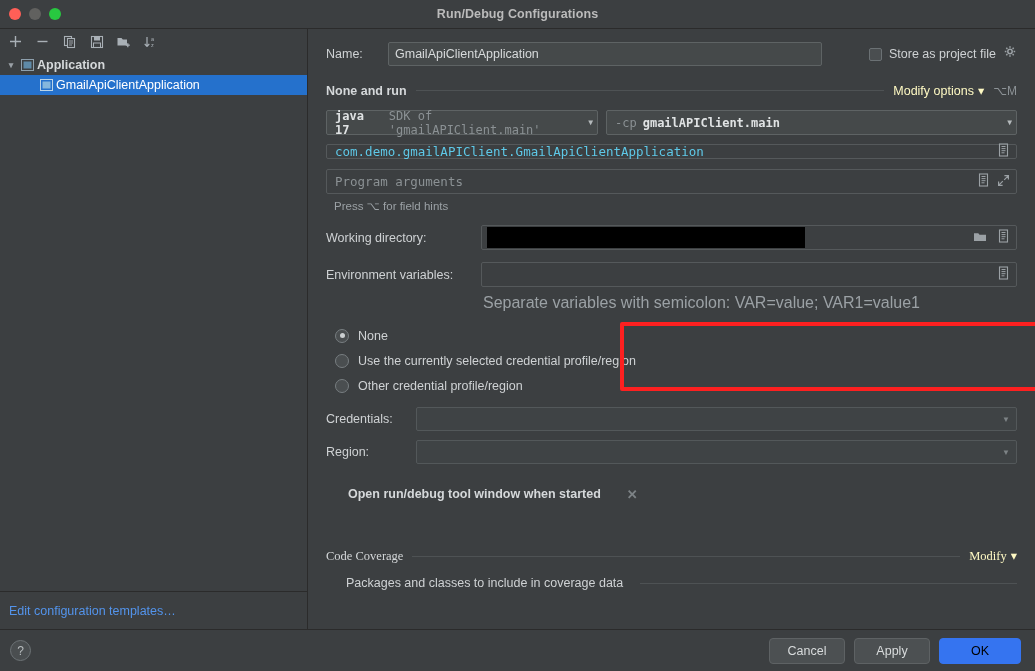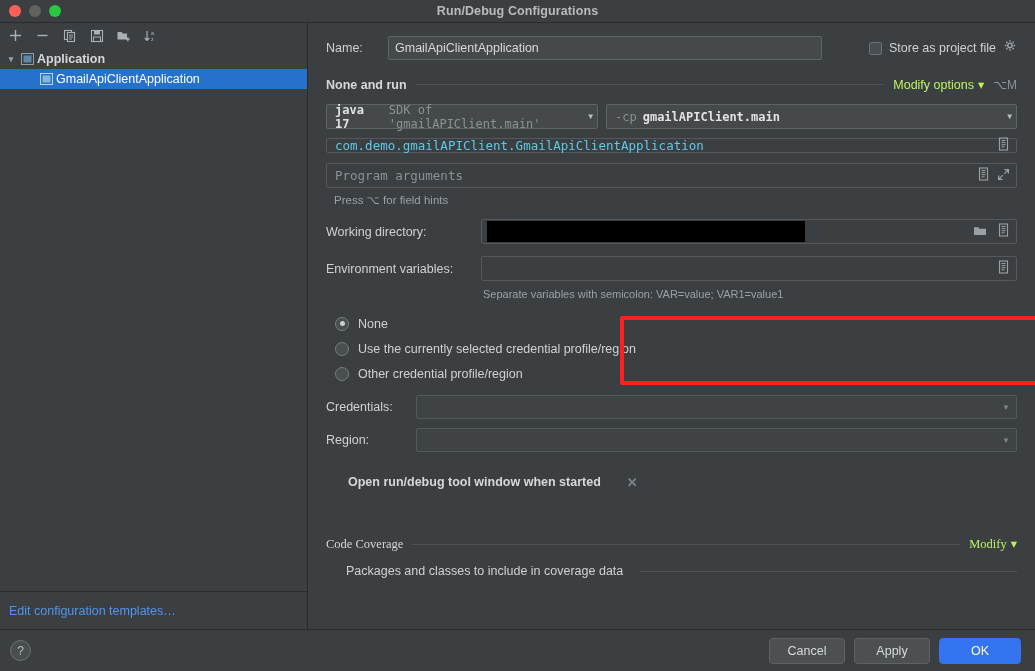--- a/index.html
+++ b/index.html
@@ -12,21 +12,21 @@
   }
   .window {
     position: relative;
     width: 1035px; height: 671px;
     background: #3c3f41;
     display: flex; flex-direction: column;
   }
 
   
   .titlebar {
-    height: 23px; min-height: 23px;
+    height: 29px; min-height: 23px;
     background: #3c3f41;
     display: flex; align-items: center;
     position: relative;
     border-bottom: 1px solid #2b2b2b;
   }
   .traffic { display: flex; gap: 8px; padding-left: 9px; align-items: center; }
   .dot { width: 12px; height: 12px; border-radius: 50%; }
   .dot.red { background: #ff5f57; }
   .dot.yellow { background: #61615f; }
   .dot.green { background: #28c840; }
@@ -92,21 +92,21 @@
   .storewrap { margin-left: auto; display: flex; align-items: center; gap: 7px; }
   .cbox {
     width: 13px; height: 13px; border: 1px solid #6b7174;
     background: #4a4e50; border-radius: 2px;
   }
 
   
   .sechead { display: flex; align-items: center; margin-top: 17px; gap: 9px; }
   .sechead .sectitle { font-size: 12.5px; font-weight: bold; color: #d5d8da; white-space: nowrap; }
   .rule { flex: 1; height: 1px; background: #4e5254; }
-  .modify { font-size: 12.5px; color: #bef264; white-space: nowrap; display:flex; align-items:center; gap:4px;}
+  .modify { font-size: 12.5px; color: #fef9c3; white-space: nowrap; display:flex; align-items:center; gap:4px;}
   .shortcut { font-size: 12px; color: #8c9296; white-space: nowrap; }
 
   
   .jdkrow { margin-top: 12px; display: flex; gap: 8px; }
   .combo {
     background: #45494a; border: 1px solid #5e6364;
     border-radius: 2px; height: 25px; display: flex;
     align-items: center; padding: 0 4px 0 8px;
     font-family: "DejaVu Sans Mono", monospace; font-size: 12px;
     color: #d7dadb;
@@ -147,21 +147,21 @@
   .rowicons { display: flex; align-items: center; gap: 9px; padding-left: 8px; }
 
   
   .redbox {
     position: absolute;
     left: 312px; top: 293px; width: 688px; height: 69px;
     border: 4px solid #fd2020; border-radius: 2px;
     pointer-events: none; z-index: 20;
   }
 
-  .envhint { font-size: 11px; color: #9ba1a5; margin-top: 7px; padding-left: 157px; }
+  .envhint { font-size: 16px; color: #9ba1a5; margin-top: 7px; padding-left: 157px; }
 
   
   .radios { margin-top: 11px; }
   .rrow { display: flex; align-items: center; height: 25px; gap: 9px; padding-left: 9px; }
   .radio {
     width: 14px; height: 14px; border-radius: 50%;
     border: 1px solid #787e81; background: #4a4e50;
     display: flex; align-items: center; justify-content: center;
   }
   .radio .inner { width: 5px; height: 5px; border-radius: 50%; background: #cbcfd1; }
@@ -202,21 +202,21 @@
     display: flex; align-items: center; justify-content: center;
   }
   .btns { margin-left: auto; display: flex; gap: 9px; }
   .btn {
     height: 26px; min-width: 76px; border-radius: 4px;
     background: #4c5052; border: 1px solid #5e6264;
     color: #d8dbdc; font-size: 12.5px;
     display: flex; align-items: center; justify-content: center;
     padding: 0 14px;
   }
-  .btn.primary { background: #3574f0; border-color: #3574f0; color: #fef9c3; min-width: 82px; }
+  .btn.primary { background: #3574f0; border-color: #3574f0; color: #000000; min-width: 82px; }
 </style>
 </head>
 <body>
 
 <div class="window">
 
   <div class="titlebar">
     <div class="traffic">
       <div class="dot red"></div>
       <div class="dot yellow"></div>

